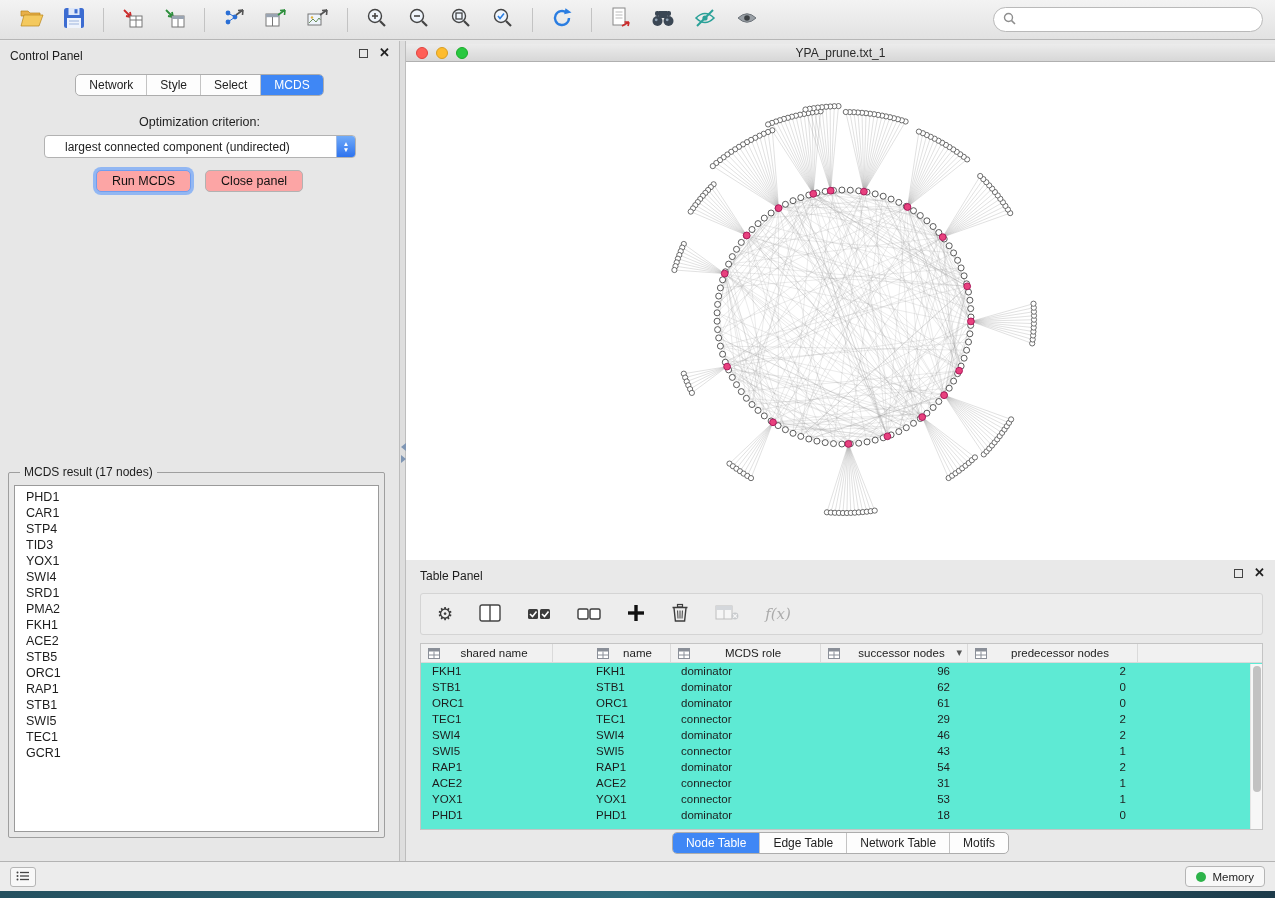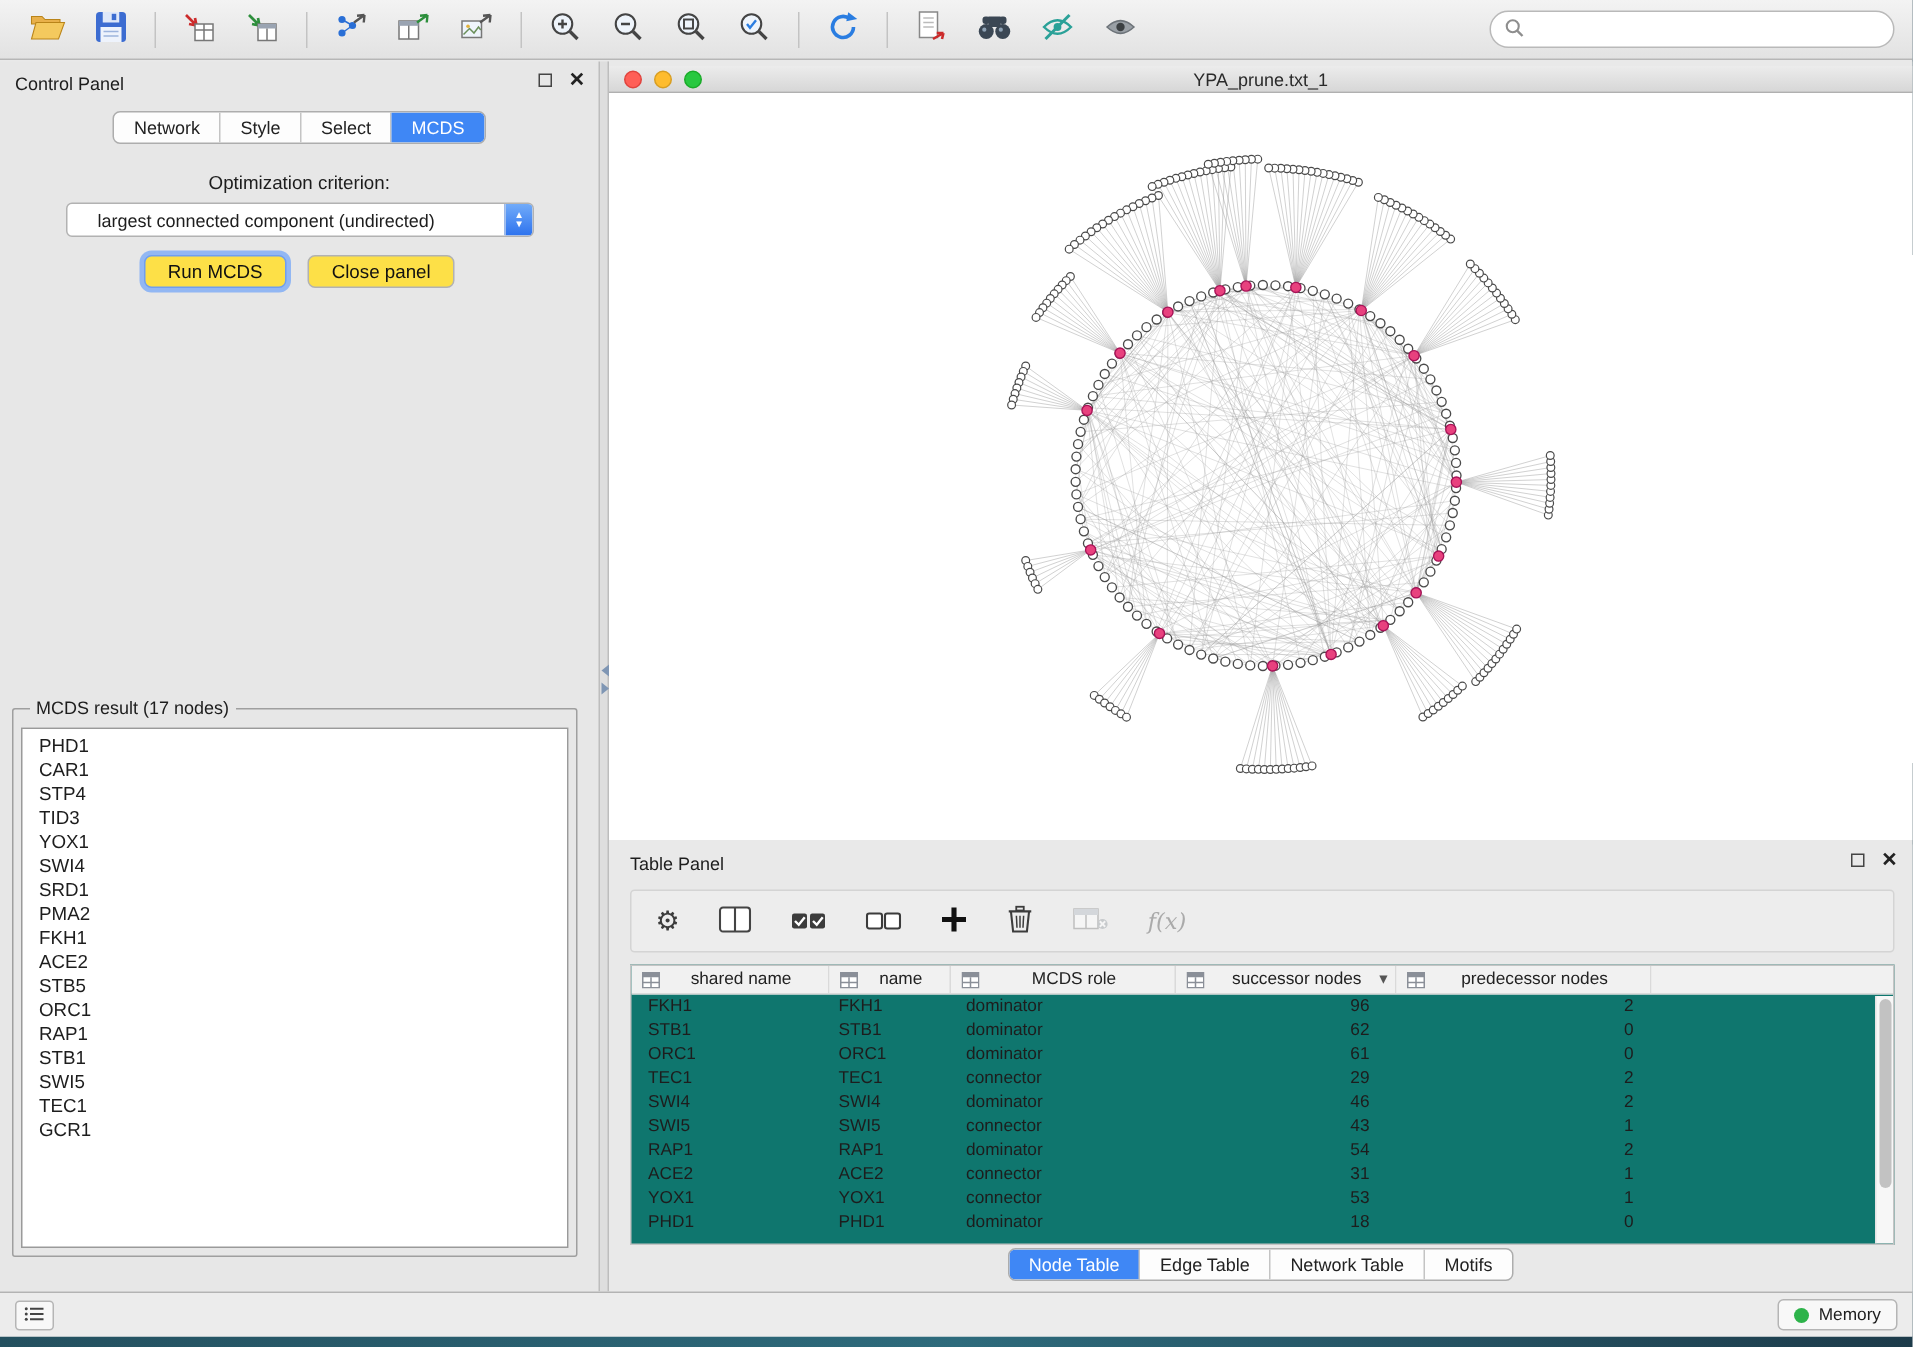--- a/index.html
+++ b/index.html
@@ -36,21 +36,21 @@
   .control-tabs-wrap { position:absolute; top:33px; left:0; width:100%; display:flex; justify-content:center; }
 
   .opt-label { position:absolute; top:74px; width:100%; text-align:center; font-size:12.5px; }
   .dropdown { position:absolute; top:94px; left:44px; width:312px; height:23px; background:#fff;
     border:1px solid #b2b2b2; border-radius:4px; display:flex; align-items:center; overflow:hidden; }
   .dropdown .val { flex:1; font-size:12px; padding-left:20px; white-space:nowrap; }
   .stepper { width:19px; height:100%; background:linear-gradient(#71abf9,#2e73ee); border-left:1px solid #9db9e8;
     display:flex; flex-direction:column; align-items:center; justify-content:center; color:#fff; font-size:6.5px; line-height:6px; }
 
   .btn-row { position:absolute; top:129px; left:0; width:100%; display:flex; justify-content:center; gap:14px; }
-  .btn { background:#fde047; border:1px solid #b2b2b2; border-radius:5px; font-size:12.5px; padding:3px 15px; color:#111; }
+  .btn { background:#fca5a5; border:1px solid #b2b2b2; border-radius:5px; font-size:12.5px; padding:3px 15px; color:#111; }
   .btn.focus { box-shadow:0 0 0 3px rgba(77,144,254,.55); border-color:#6f9ef0; }
 
   .result-fs { position:absolute; top:424px; left:8px; right:14px; bottom:23px;
     border:1px solid #9f9f9f; border-radius:2px; padding:6px 5px 5px 5px; margin:0; }
   .result-fs legend { font-size:12px; padding:0 4px; margin-left:6px; }
   .result-list { width:100%; height:100%; background:#fff; border:1px solid #9a9a9a; overflow:hidden; padding:3px 0 0 11px; }
   .mcds-item { font-size:12.5px; line-height:16px; }
 
   
   .splitter { position:absolute; top:41px; left:400px; width:6px; bottom:30px; background:#dedede; border-right:1px solid #bdbdbd; }
@@ -75,29 +75,29 @@
   
   .table-panel { position:absolute; left:0; right:0; top:522px; bottom:0; background:#e9e9e9; }
   .tp-header { position:relative; height:24px; }
   .tp-title { position:absolute; left:14px; top:6px; font-size:12px; }
   .tp-btns { position:absolute; right:10px; top:5px; display:flex; gap:11px; align-items:center; }
   .tp-toolbar { margin:6px 12px 0 14px; height:42px; background:#ededed; border:1px solid #d4d4d4; border-radius:3px;
     display:flex; align-items:center; gap:26px; padding:0 16px; }
   .tt-btn { display:flex; align-items:center; justify-content:center; }
   .fx { font-family:"DejaVu Serif", serif; font-style:italic; font-size:15px; color:#aaa; }
 
-  .tp-table { margin:8px 12px 0 14px; height:187px; background:#0f766e; border:1px solid #c4c4c4; position:relative; overflow:hidden; }
+  .tp-table { margin:8px 12px 0 14px; height:187px; background:#5eead4; border:1px solid #c4c4c4; position:relative; overflow:hidden; }
   .thead { display:flex; height:19px; background:#f1f1f1; border-bottom:1px solid #dadada; }
   .th { display:flex; align-items:center; font-size:11.5px; color:#222; border-right:1px solid #dadada;
     position:relative; background:#f1f1f1; padding:0 4px; }
   .th .th-label { flex:1; text-align:center; white-space:nowrap; overflow:hidden; }
   .th .grid-ic { margin-left:3px; display:flex; }
   .th .chev { position:absolute; right:5px; top:2px; font-size:11px; color:#555; }
   .th.fill { flex:1; border-right:none; }
-  .c0 { width:132px; } .c1 { width:81px; } .c2 { width:150px; } .c3 { width:147px; } .c4 { width:170px; }
+  .c0 { width:132px; } .c1 { width:81px;margin-left:37px; } .c2 { width:150px; } .c3 { width:147px; } .c4 { width:170px; }
   .tbody { }
   .tr { display:flex; height:16px; align-items:center; font-size:11.5px; }
   .td { white-space:nowrap; overflow:hidden; }
   .td.c0 { padding-left:11px; }
   .td.c1 { padding-left:6px; }
   .td.c2 { padding-left:10px; }
   .td.c3 { text-align:right; padding-right:18px; }
   .td.c4 { text-align:right; padding-right:12px; }
   .vscroll { position:absolute; top:20px; right:0; width:12px; bottom:0; background:#f7f7f7; border-left:1px solid #e4e4e4; }
   .vthumb { position:absolute; top:2px; left:2px; width:8px; height:126px; background:#c2c2c2; border-radius:4px; }

